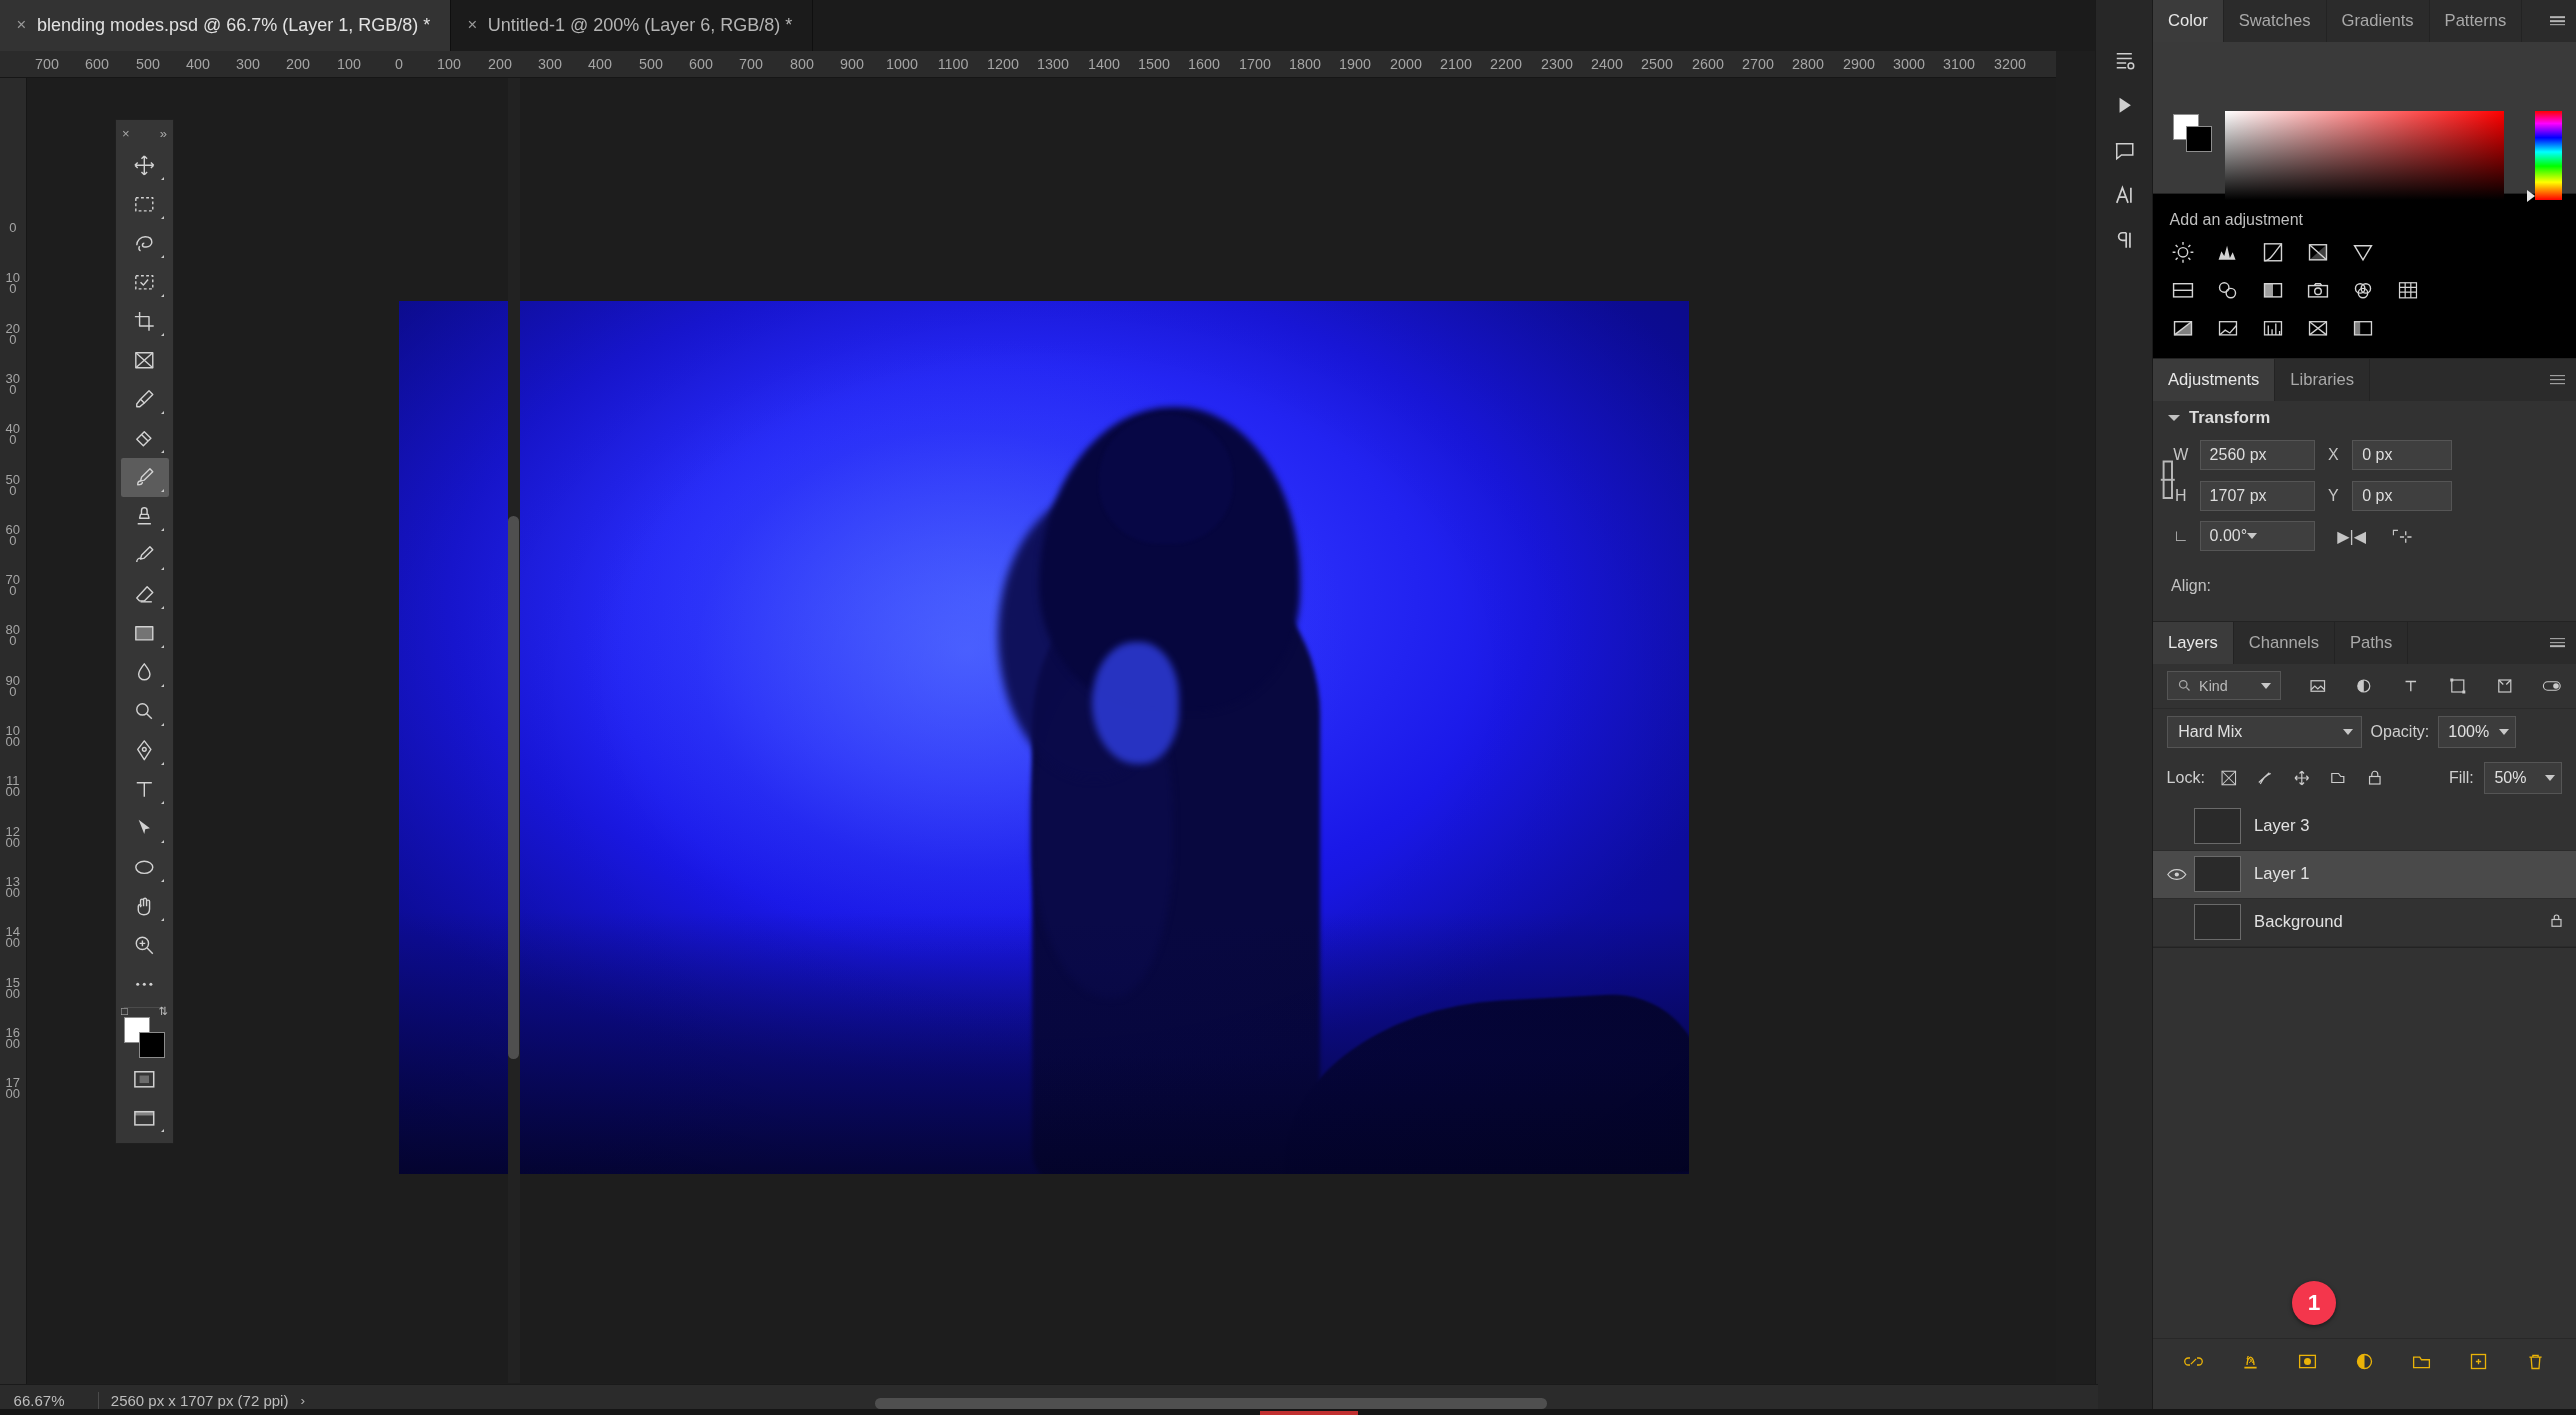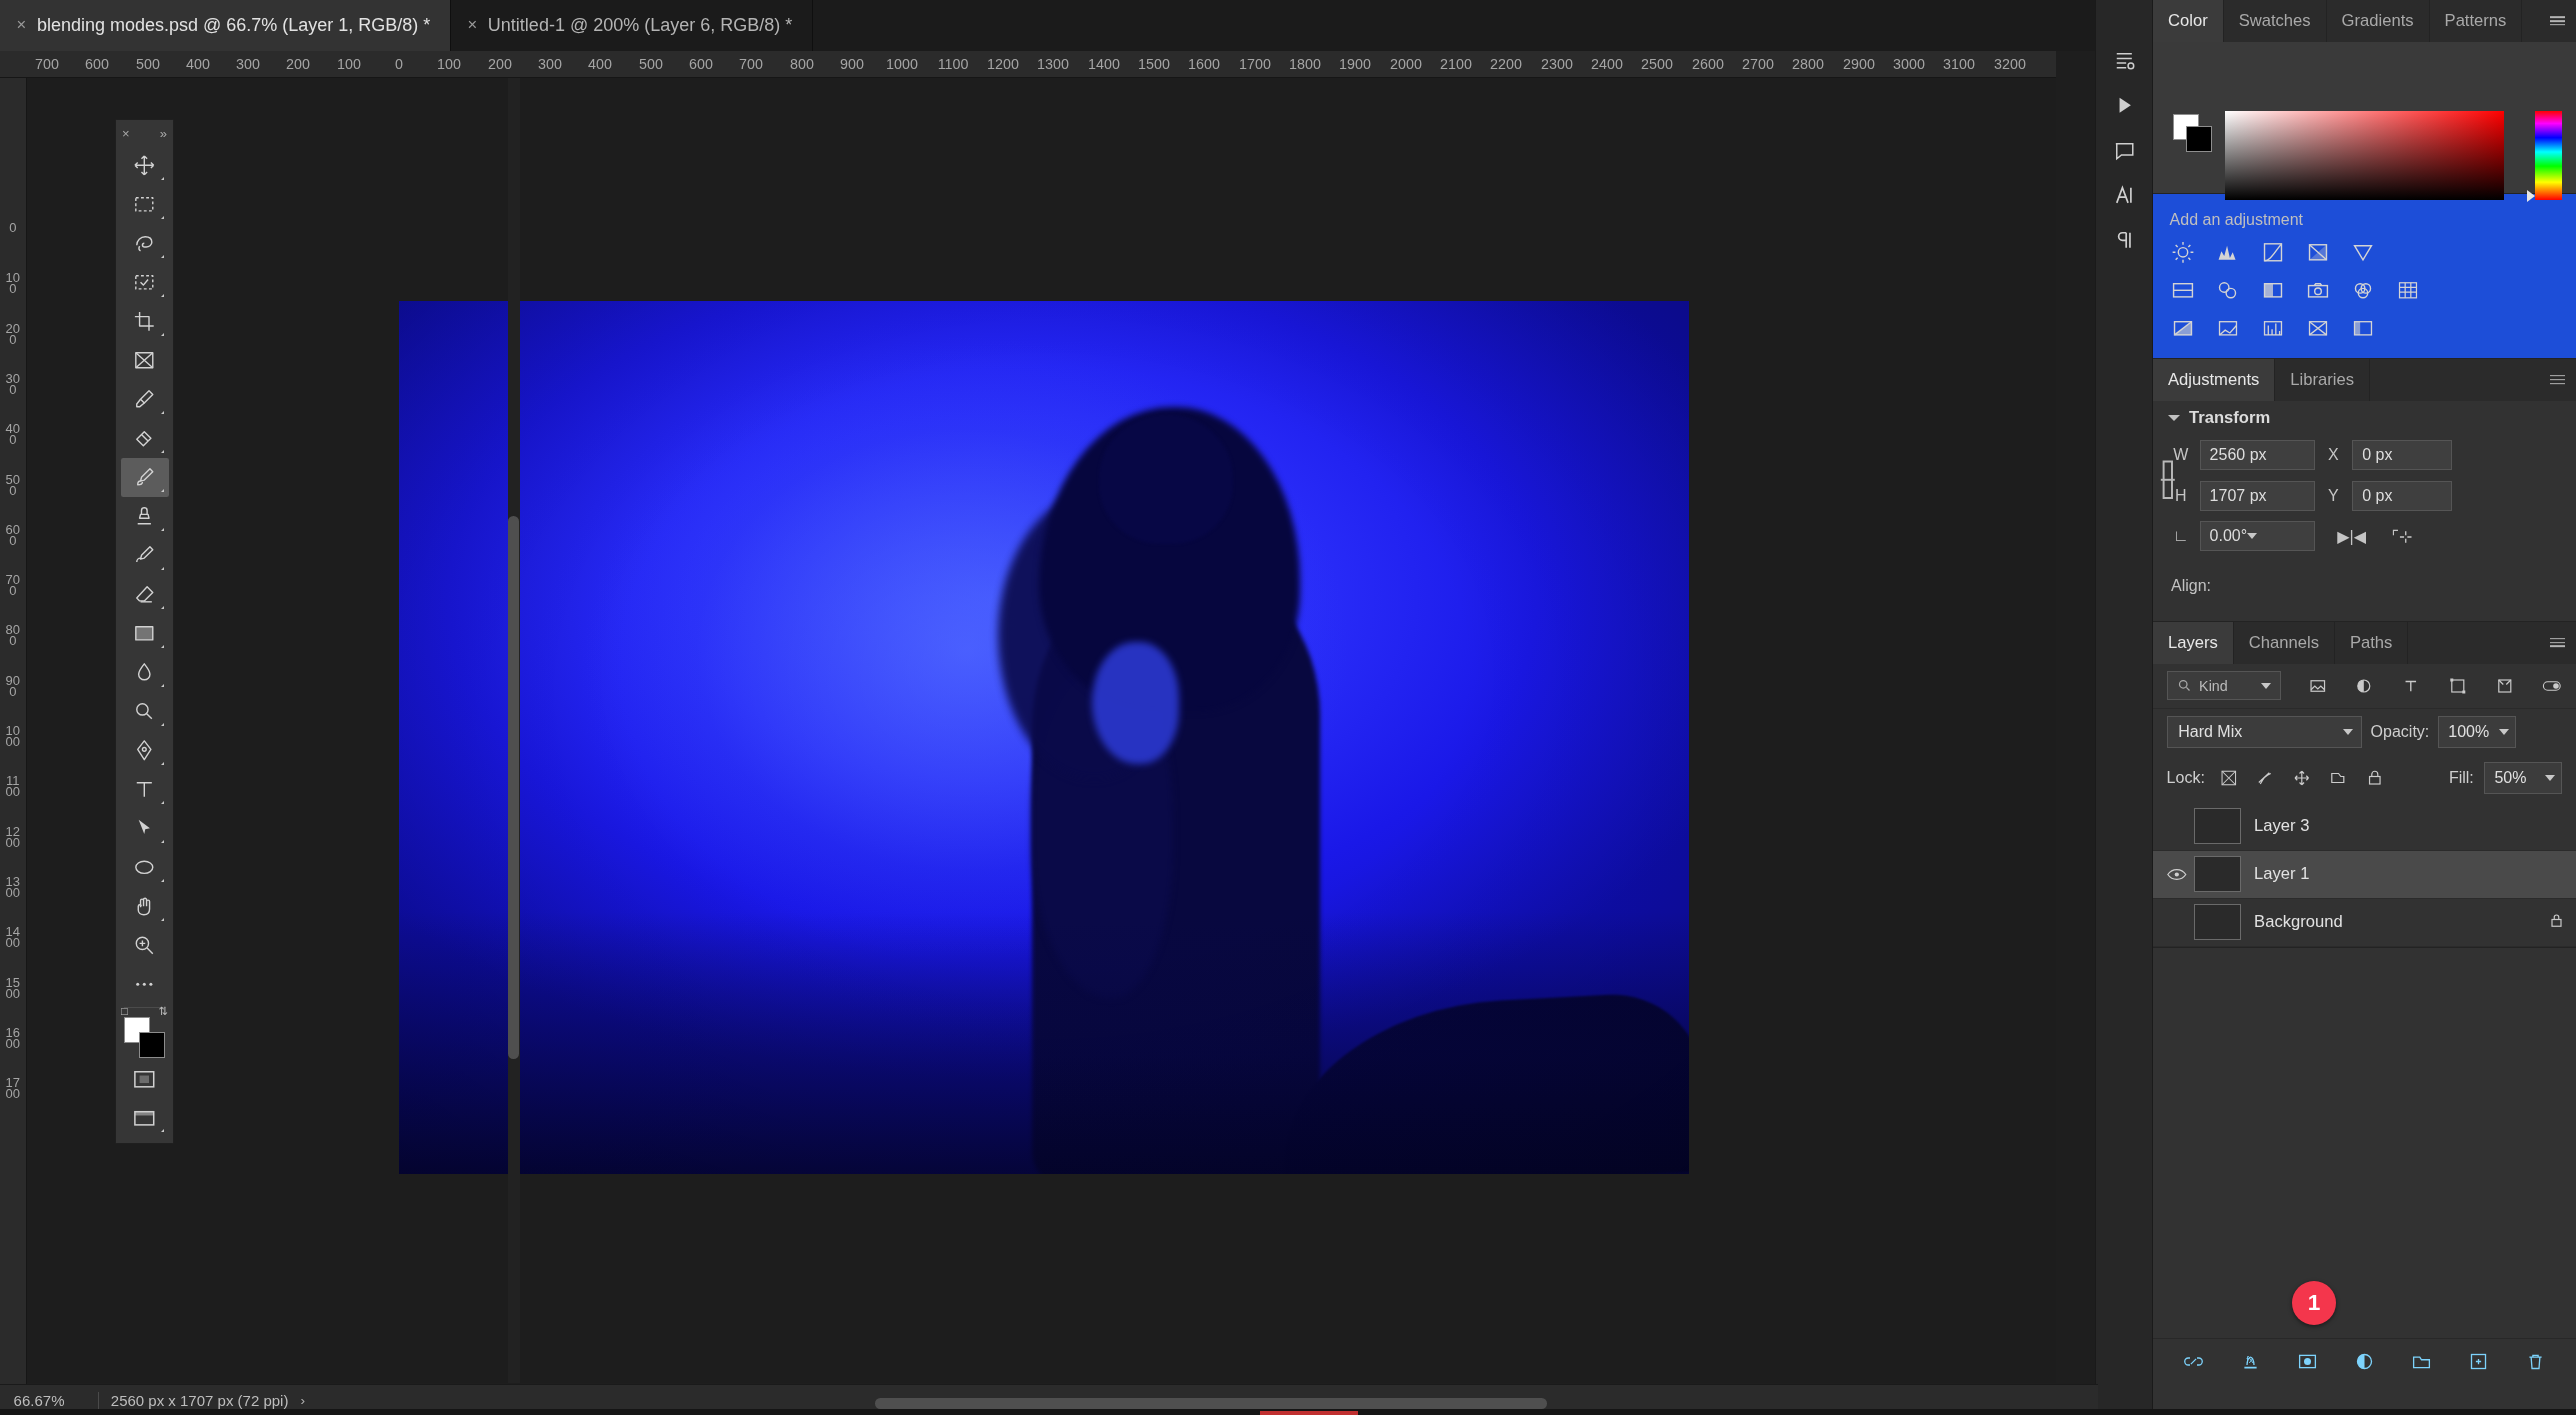--- a/index.html
+++ b/index.html
@@ -209,21 +209,21 @@
       #ff0000 0%, #ff00ff 14%, #0000ff 30%, #00ffff 46%,
       #00ff00 62%, #ffff00 80%, #ff0000 100%);
   }
   .hue-marker {
     position: absolute; right: 41px; top: 148px; width: 0; height: 0;
     border-top: 6px solid transparent; border-bottom: 6px solid transparent;
     border-left: 8.3px solid #e6e6e6;
   }
 
   
-  .adj-body { background: #1d4ed8; padding: 7.5px 16.6px 16.6px; }
+  .adj-body { background: #000000; padding: 7.5px 16.6px 16.6px; }
   .adj-title { font-size: 16px; color: #bfbfbf; padding: 9px 0 10.6px; }
   .adj-grid { display: flex; flex-direction: column; gap: 12px; }
   .adj-row { display: flex; gap: 18px; align-items: center; }
   .adj-ic { width: 27px; height: 26px; display: flex; align-items: center; justify-content: center; color: #d4d4d4; }
   .adj-ic svg { width: 24px; height: 22.6px; }
 
   
   .prop-body { background: #323232; padding: 0 0 9px; }
   .prop-row-head {
     display: flex; align-items: center; gap: 13.6px;
@@ -313,21 +313,21 @@
     width: 100%; height: 100%;
     background: linear-gradient(to bottom, #7fa5c8 0%, #b8c9a0 45%, #5d7a3a 70%, #3e5226 100%);
   }
 
   
   .layers-footer {
     position: absolute; left: 0; right: 0; bottom: 33px; height: 45px;
     display: flex; align-items: center; justify-content: space-between;
     padding: 0 22.6px; background: #323232; border-top: 0.8px solid #282828;
   }
-  .lf-ic { width: 35px; height: 35px; display: flex; align-items: center; justify-content: center; color: #7dd3fc; }
+  .lf-ic { width: 35px; height: 35px; display: flex; align-items: center; justify-content: center; color: #eab308; }
   .lf-ic svg { width: 21px; height: 21px; }
 
   
   .badge {
     position: absolute; right: 240px; bottom: 91px;
     width: 44px; height: 44px; border-radius: 50%;
     background: #f4364c; color: #fff; font-size: 22.6px; font-weight: bold;
     display: flex; align-items: center; justify-content: center;
     box-shadow: 0 1.5px 4.5px rgba(0,0,0,.5);
   }

